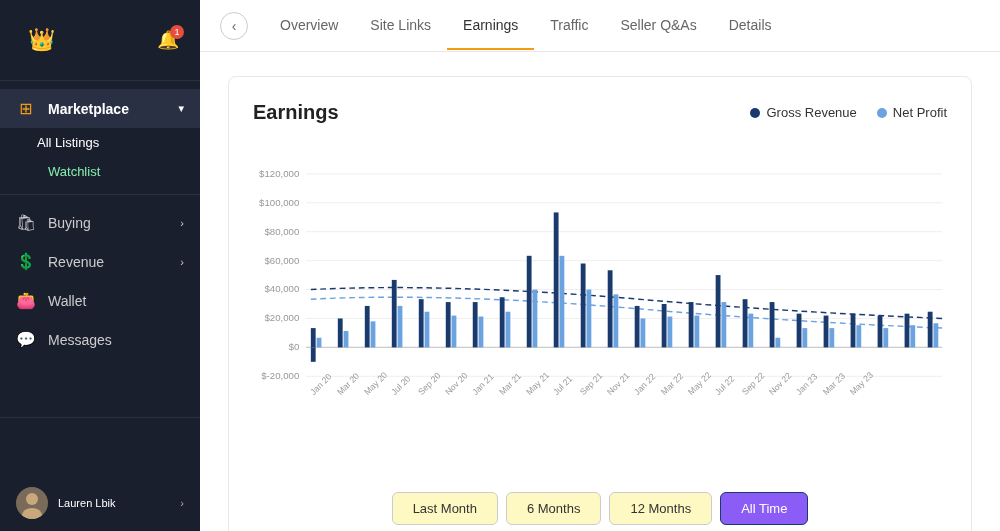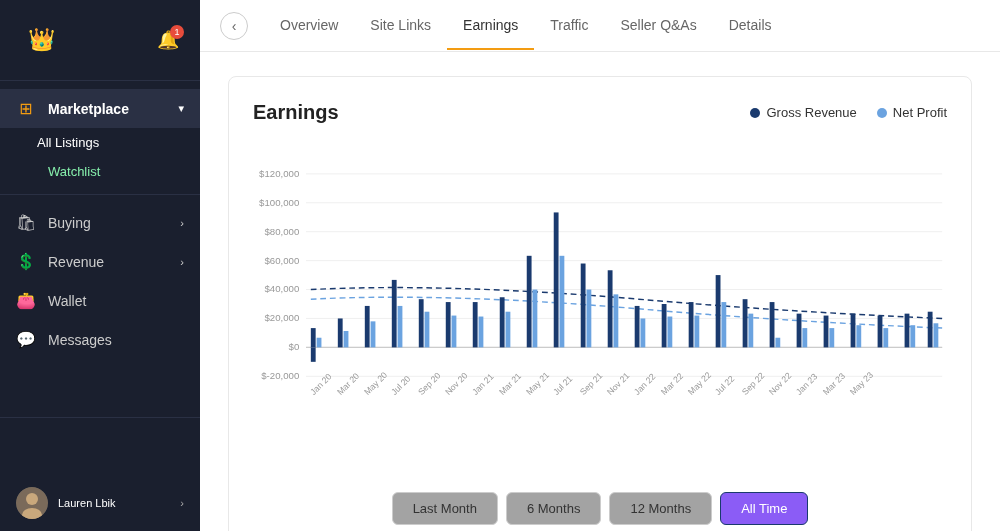--- a/index.html
+++ b/index.html
@@ -54,21 +54,21 @@
     .legend-dot { width: 10px; height: 10px; border-radius: 50%; }
     .legend-dot.gross { background: #1a3a6e; }
     .legend-dot.net { background: #6ba3e0; }
 
     
     .chart-area { width: 100%; position: relative; }
     .chart-svg { width: 100%; height: 320px; }
 
     
     .filter-row { display: flex; justify-content: center; gap: 8px; margin-top: 16px; padding-top: 8px; }
-    .filter-btn { padding: 8px 20px; border: 1.5px solid #ccc; border-radius: 6px; background: #a3a3a3; font-size: 13px; color: #333; cursor: pointer; }
+    .filter-btn { padding: 8px 20px; border: 1.5px solid #ccc; border-radius: 6px; background: #fef9c3; font-size: 13px; color: #333; cursor: pointer; }
     .filter-btn.active { background: #8b5cf6; color: #fff; border-color: #1a3a6e; }
   </style>
 </head>
 <body>
 
 <div class="sidebar">
   <div class="sidebar-logo">
     <div class="logo-icon">
       <div style="text-align:center">
         <div class="logo-crown">👑</div>

